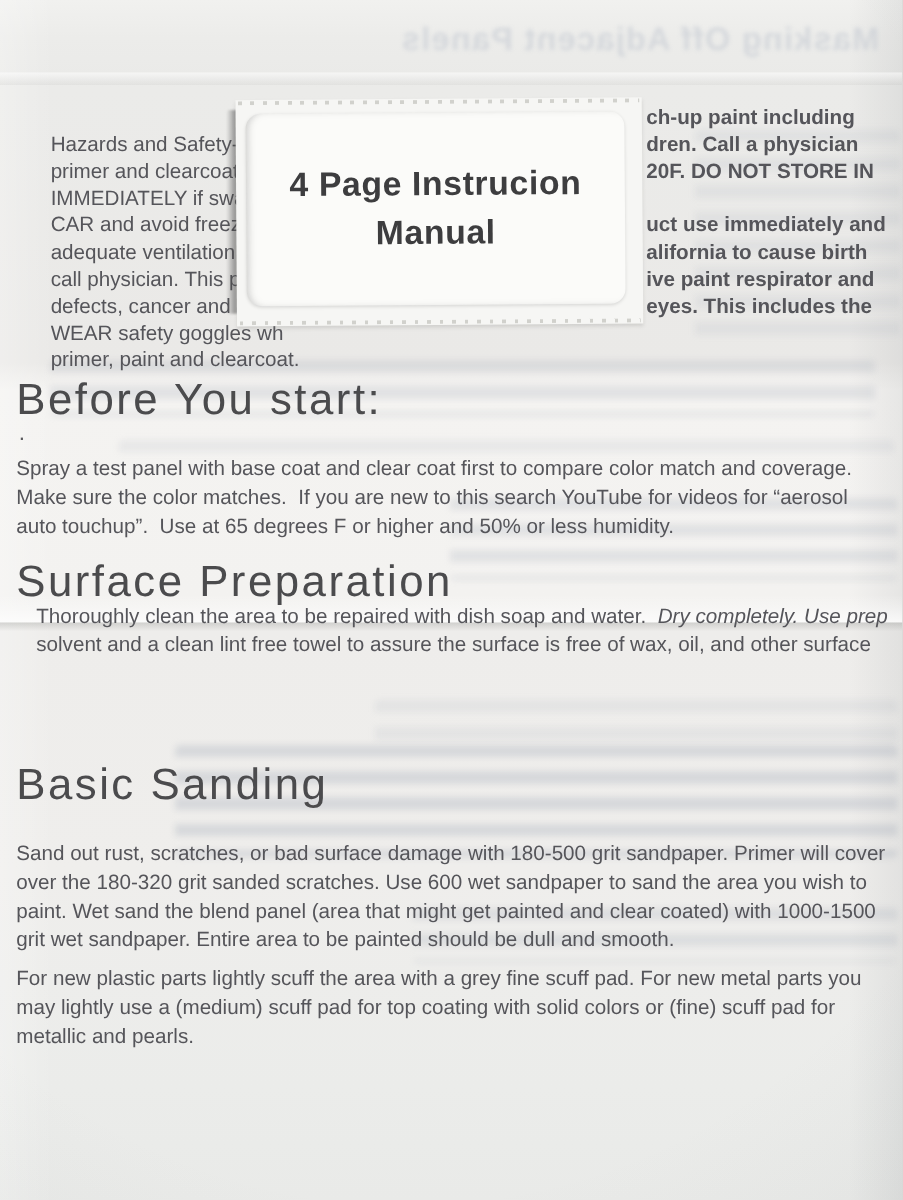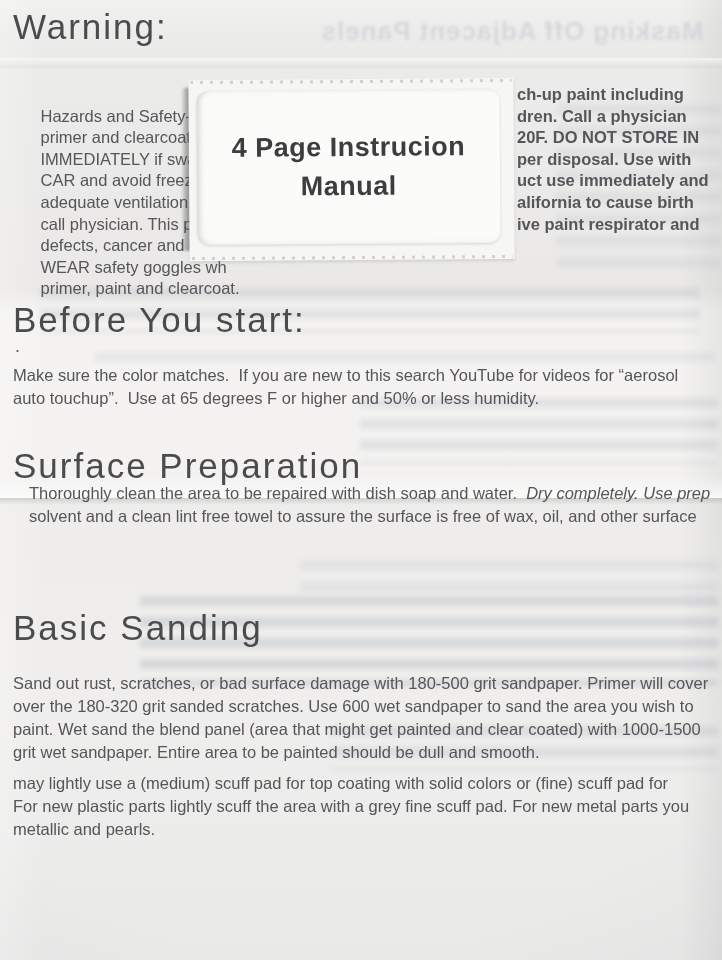--- a/index.html
+++ b/index.html
@@ -92,86 +92,86 @@
 
   <div class="ghost-title">Masking Off Adjacent Panels</div>
   <div class="ghost g-weak" style="left:556px;top:104px;width:164px;height:170px;"></div>
   <div class="ghost g-mid" style="left:40px;top:288px;width:660px;height:45px;"></div>
   <div class="ghost g-weak" style="left:95px;top:352px;width:620px;height:20px;"></div>
   <div class="ghost g-mid" style="left:360px;top:398px;width:358px;height:66px;"></div>
   <div class="ghost g-weak" style="left:300px;top:560px;width:418px;height:40px;"></div>
   <div class="ghost g-strong" style="left:140px;top:596px;width:578px;height:90px;"></div>
   <div class="ghost g-mid" style="left:330px;top:726px;width:388px;height:44px;"></div>
 
-  <h1 class="h" style="top:7px;">Warning:</h1>
 
   <div class="warn">
     <div class="wrow">
       <span class="wl">Hazards and Safety-VERY</span>
       <span class="wr">ch-up paint including</span>
     </div>
     <div class="wrow">
       <span class="wl">primer and clearcoats ar</span>
       <span class="wr">dren. Call a physician</span>
     </div>
     <div class="wrow">
       <span class="wl">IMMEDIATELY if swallow</span>
       <span class="wr">20F. DO NOT STORE IN</span>
     </div>
     <div class="wrow">
       <span class="wl">CAR and avoid freezing.</span>
-      <span class="wr">per disposal. Use with</span>
     </div>
     <div class="wrow">
       <span class="wl">adequate ventilation. If</span>
       <span class="wr">uct use immediately and</span>
     </div>
     <div class="wrow">
       <span class="wl">call physician. This produ</span>
       <span class="wr">alifornia to cause birth</span>
     </div>
     <div class="wrow">
       <span class="wl">defects, cancer and othe</span>
       <span class="wr">ive paint respirator and</span>
     </div>
     <div class="wrow">
       <span class="wl">WEAR safety goggles wh</span>
+      <span class="wr">eyes. This includes the</span>
     </div>
     <div class="wrow">
       <span class="wl">primer, paint and clearcoat.</span>
     </div>
   </div>
 
   <div class="sticker-shadow"></div>
   <div class="backing">
     <div class="label">
       <div class="label-line">4 Page Instrucion</div>
       <div class="label-line">Manual</div>
     </div>
   </div>
 
   <h1 class="h" style="top:300px;">Before You start:</h1>
   <div class="stray">.</div>
   <div class="para" style="top:364px;">
+    <div class="pline">Spray a test panel with base coat and clear coat first to compare color match and coverage.</div>
     <div class="pline">Make sure the color matches.  If you are new to this search YouTube for videos for “aerosol</div>
     <div class="pline">auto touchup”.  Use at 65 degrees F or higher and 50% or less humidity.</div>
   </div>
 
   <h1 class="h" style="top:446px;">Surface Preparation</h1>
   <div class="para" style="top:482px;margin-left:16px;">
     <div class="pline"><span>Thoroughly clean the area to be repaired with dish soap and water.  </span><span class="it">Dry completely. Use prep</span></div>
     <div class="pline">solvent and a clean lint free towel to assure the surface is free of wax, oil, and other surface</div>
   </div>
 
   <h1 class="h" style="top:608px;">Basic Sanding</h1>
   <div class="para" style="top:672px;">
     <div class="pline">Sand out rust, scratches, or bad surface damage with 180-500 grit sandpaper. Primer will cover</div>
     <div class="pline">over the 180-320 grit sanded scratches. Use 600 wet sandpaper to sand the area you wish to</div>
     <div class="pline">paint. Wet sand the blend panel (area that might get painted and clear coated) with 1000-1500</div>
     <div class="pline">grit wet sandpaper. Entire area to be painted should be dull and smooth.</div>
   </div>
   <div class="para" style="top:772px;">
+    <div class="pline">For new plastic parts lightly scuff the area with a grey fine scuff pad. For new metal parts you</div>
     <div class="pline">may lightly use a (medium) scuff pad for top coating with solid colors or (fine) scuff pad for</div>
-    <div class="pline">For new plastic parts lightly scuff the area with a grey fine scuff pad. For new metal parts you</div>
     <div class="pline">metallic and pearls.</div>
   </div>
 
 </div>
 
 </body></html>

